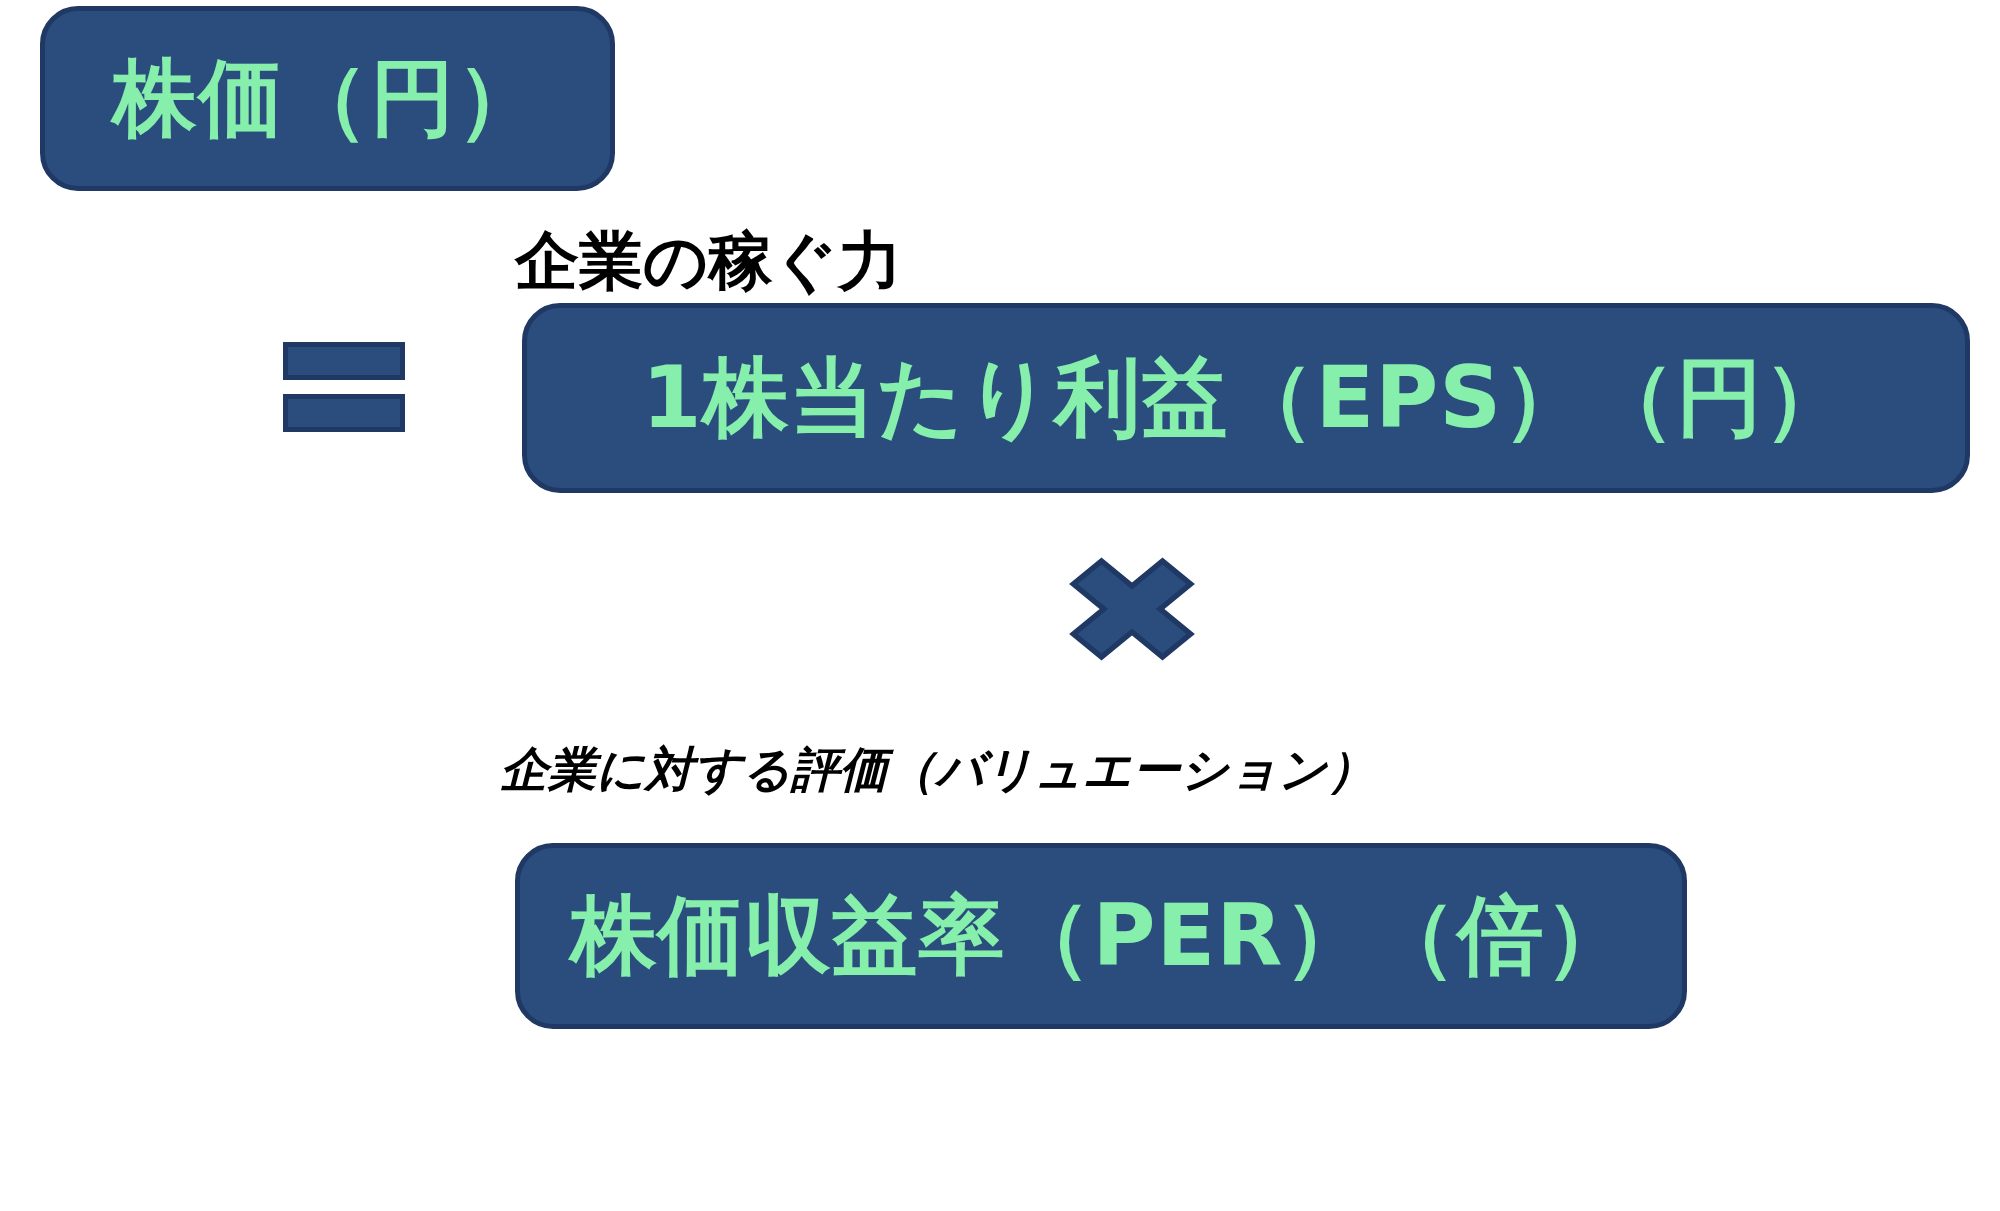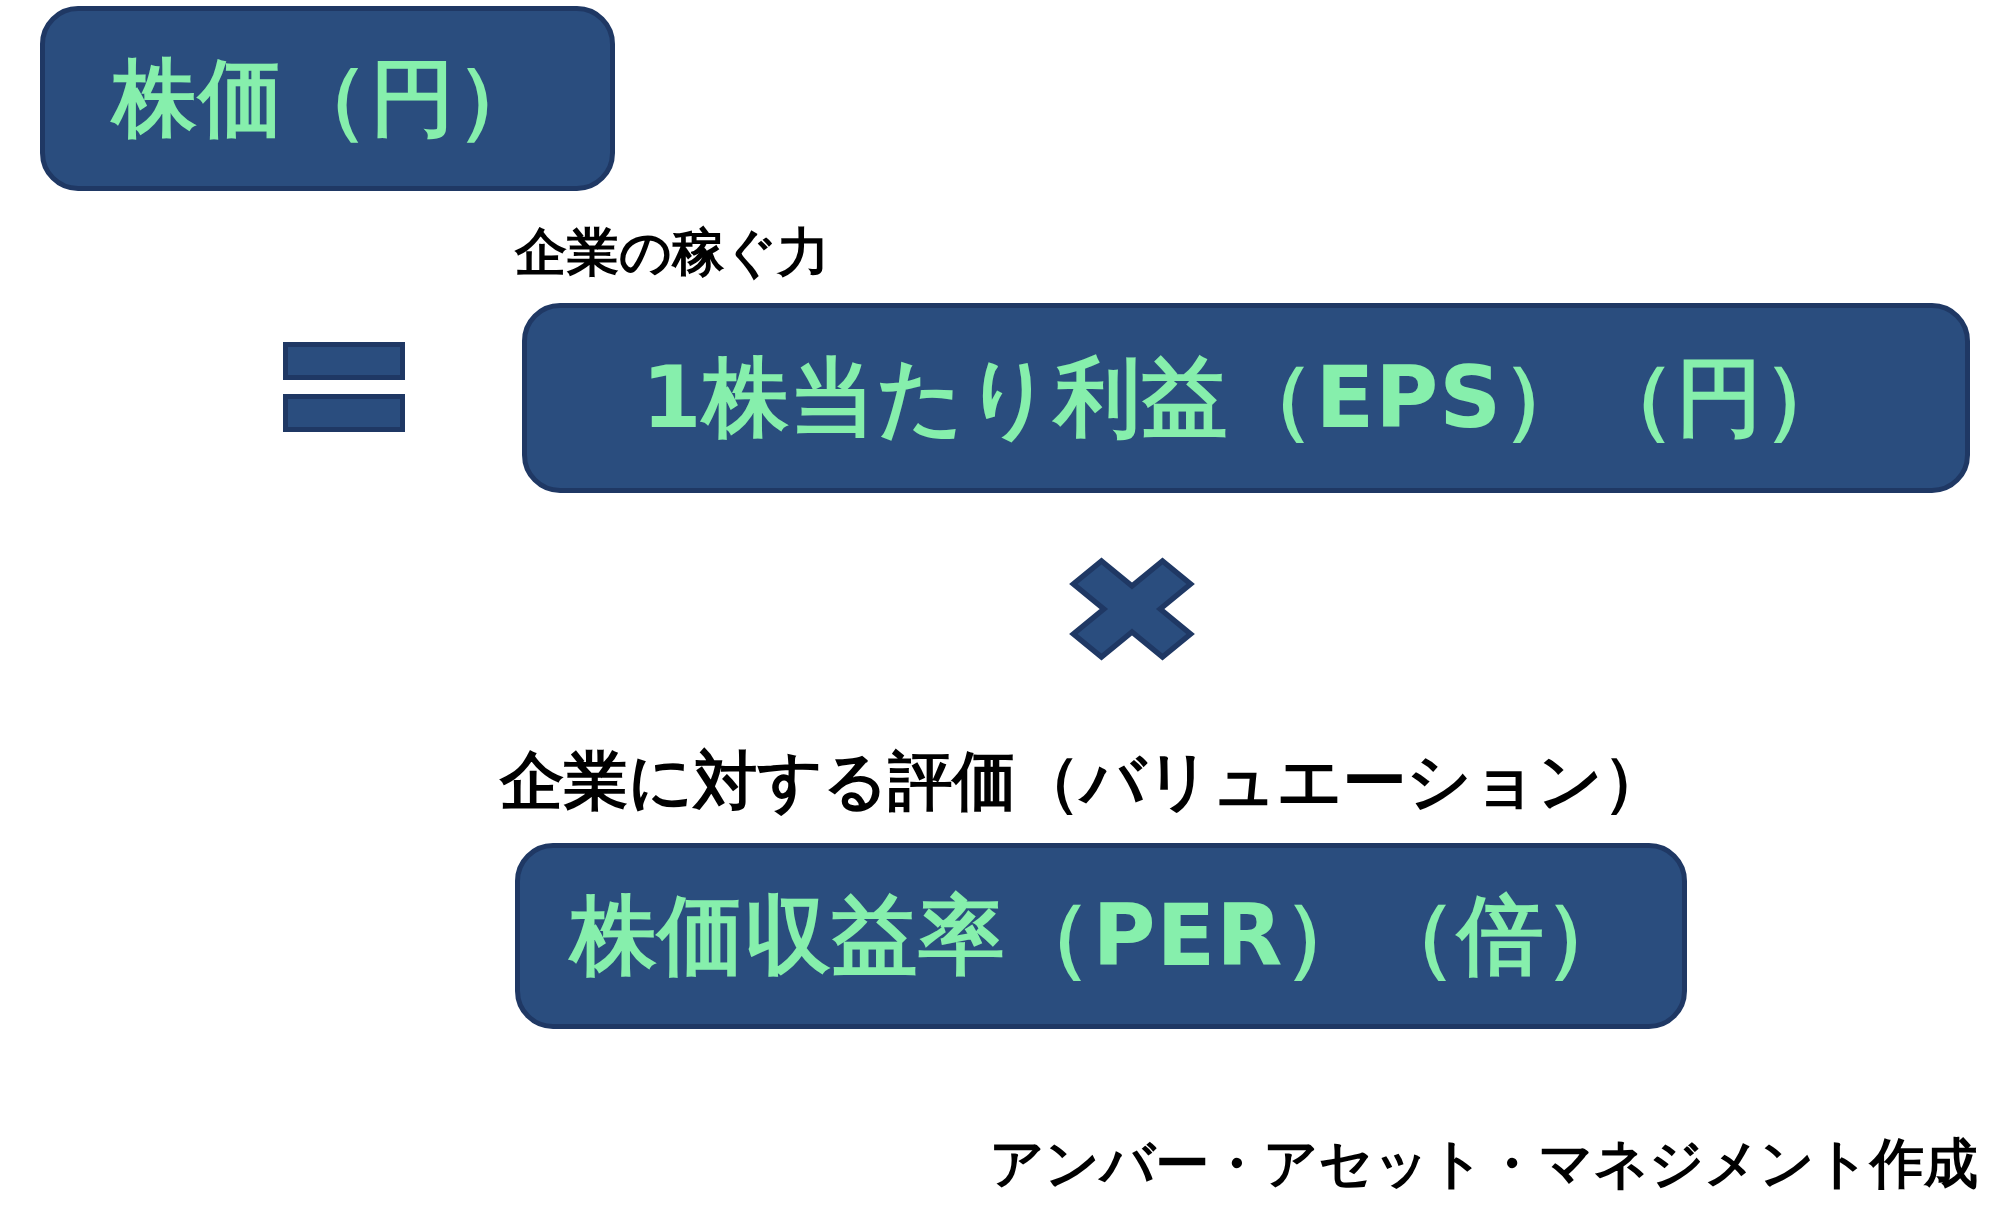--- a/index.html
+++ b/index.html
@@ -49,26 +49,27 @@
 
   .caption {
     position: absolute;
     color: #000000;
     font-weight: bold;
     white-space: nowrap;
   }
 
   .eps-caption {
     left: 515px; top: 218px;
-    font-size: 52px;
+    font-size: 64px;
   }
 
   .per-caption {
     left: 500px; top: 738px;
-    font-size: 64px;
+    font-size: 48px;
+    font-style: italic;
   }
 
   .equals {
     position: absolute;
     left: 283px; top: 342px;
     width: 122px;
     display: flex;
     flex-direction: column;
     gap: 14px;
   }
@@ -119,15 +120,14 @@
       <polygon points="-95,-30 -30,-30 -30,-95 30,-95 30,-30 95,-30 95,30 30,30 30,95 -30,95 -30,30 -95,30" fill="#2A4D7E" stroke="#1F3864" stroke-width="9"></polygon>
     </g>
   </svg>
 
   <div class="caption per-caption">企業に対する評価（バリュエーション）</div>
 
   <div class="box per-box">
     <span>株価収益率（PER）（倍）</span>
   </div>
 
-  <div class="credit">アンバー・アセット・マネジメント作成</div>
 
 </div>
 
 </body></html>

